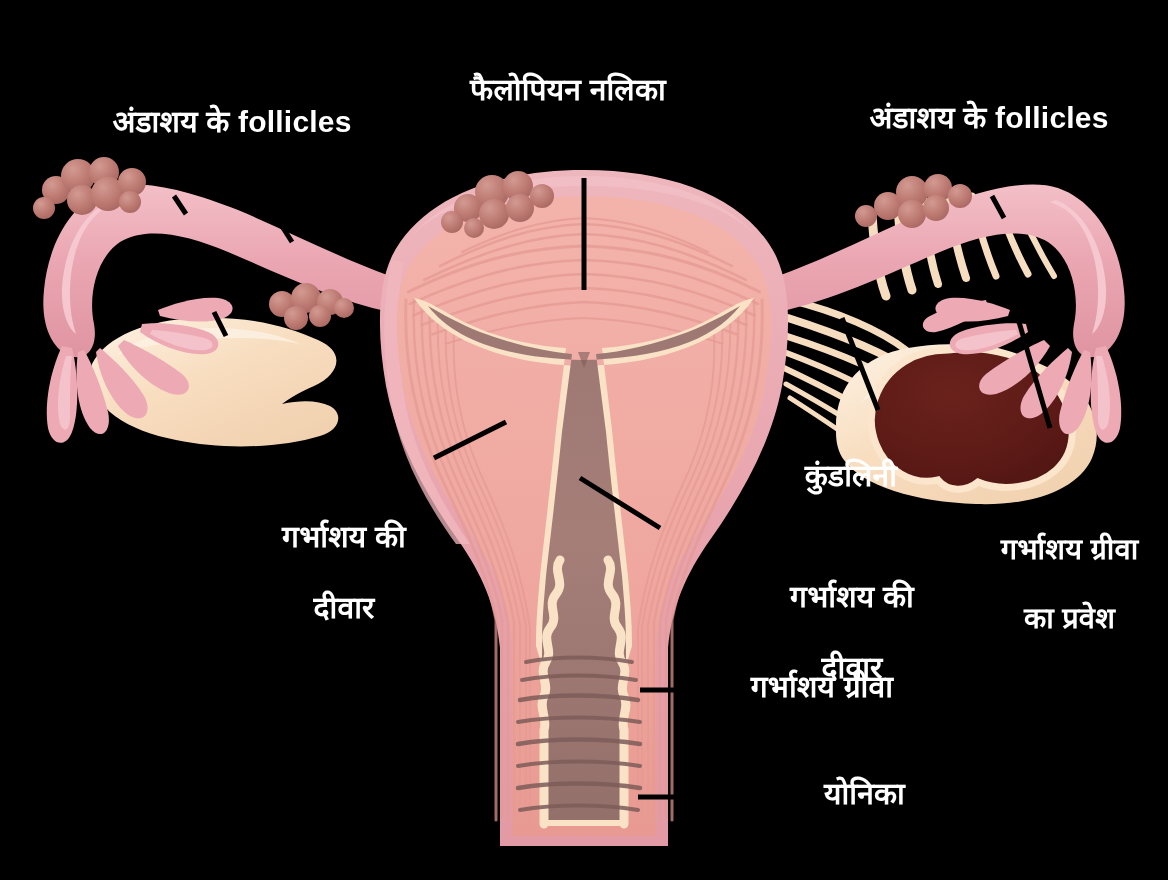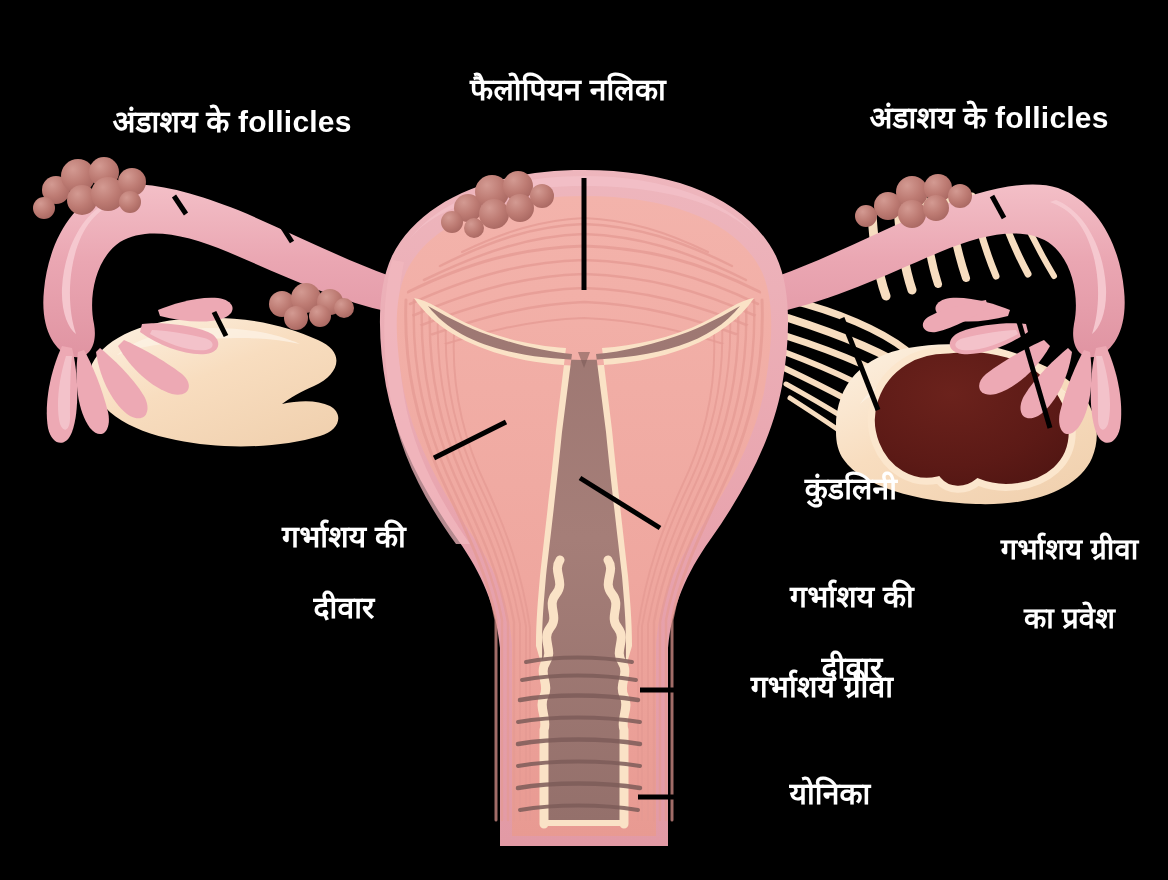--- a/index.html
+++ b/index.html
@@ -359,29 +359,29 @@
 
   <div class="label lbl-30" style="left:418px; top:72px; width:300px;">फैलोपियन नलिका</div>
 
   <div class="label l-right lbl-30" style="left:824px; top:100px; width:330px;">अंडाशय के follicles</div>
 
   <div class="label lbl-30" style="left:196px; top:484px; width:262px;">
     <span>गर्भाशय की</span><br>
     <span>दीवार</span>
   </div>
 
-  <div class="label lbl-30" style="left:756px; top:458px; width:190px;margin-top:13px;">कुंडलिनी</div>
+  <div class="label lbl-30" style="left:756px; top:458px; width:190px;">कुंडलिनी</div>
 
   <div class="label lbl-29" style="left:938px; top:498px; width:230px;">
     <span>गर्भाशय ग्रीवा</span><br>
     <span>का प्रवेश</span>
   </div>
 
   <div class="label lbl-30" style="left:718px; top:544px; width:234px;">
     <span>गर्भाशय की</span><br>
     <span>दीवार</span>
   </div>
 
   <div class="label lbl-30" style="left:706px; top:669px; width:232px;">गर्भाशय ग्रीवा</div>
 
-  <div class="label lbl-30" style="left:734px; top:776px; width:192px;">योनिका</div>
+  <div class="label lbl-30" style="left:713px; top:776px; width:192px;text-align:right;">योनिका</div>
 
 </div>
 
 </body></html>

